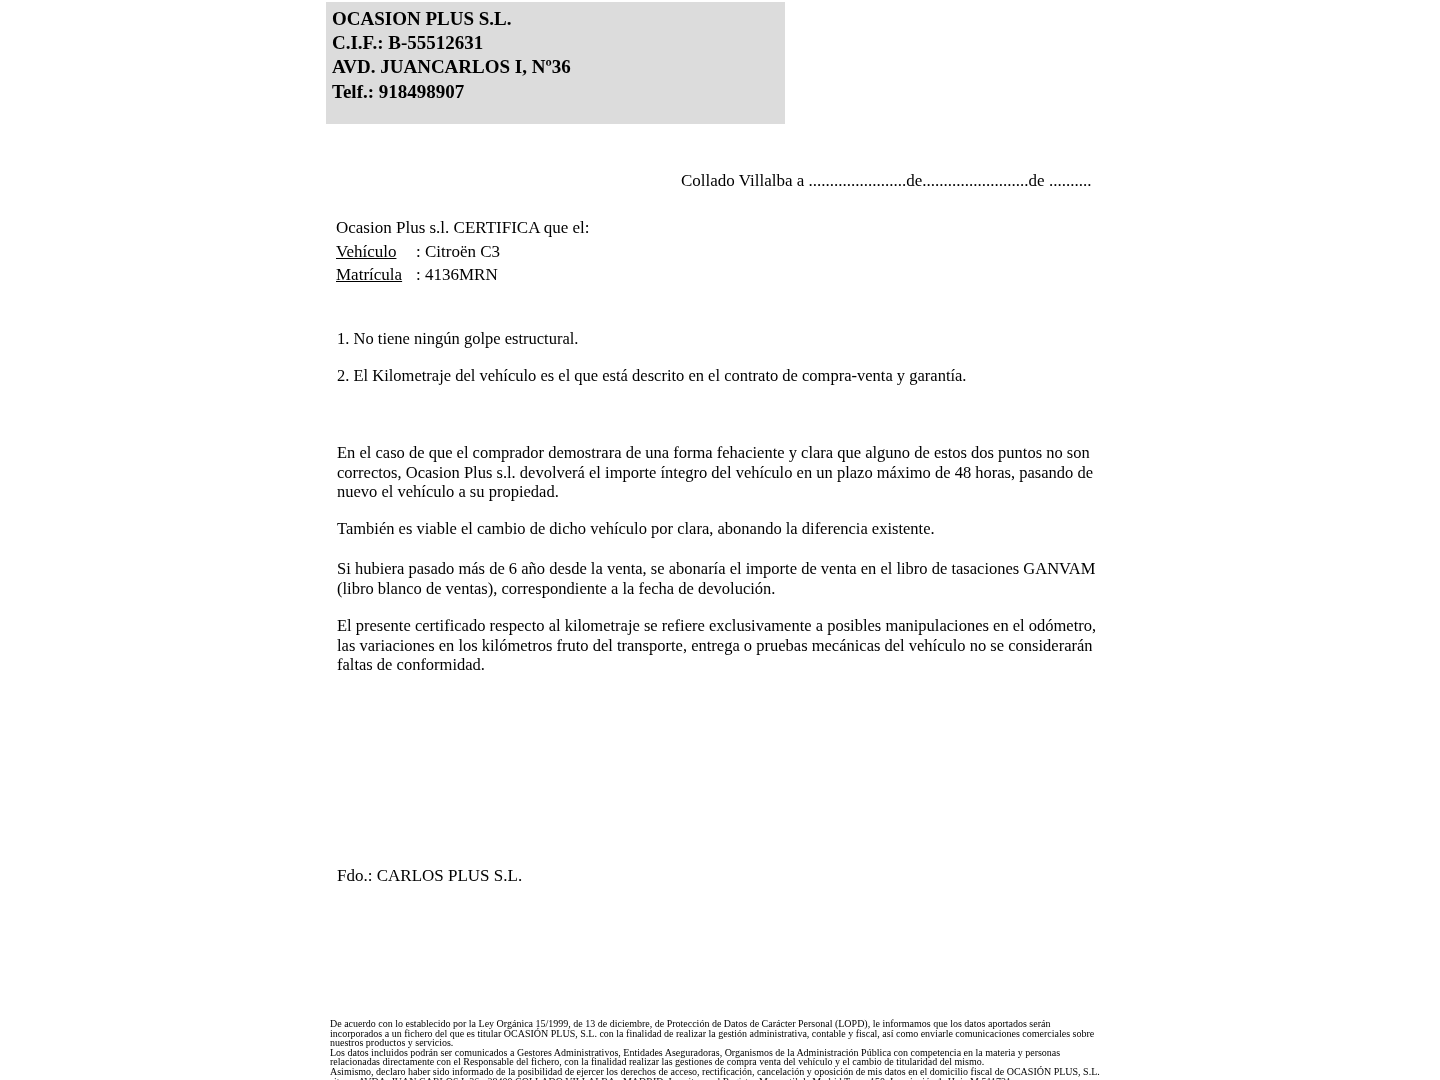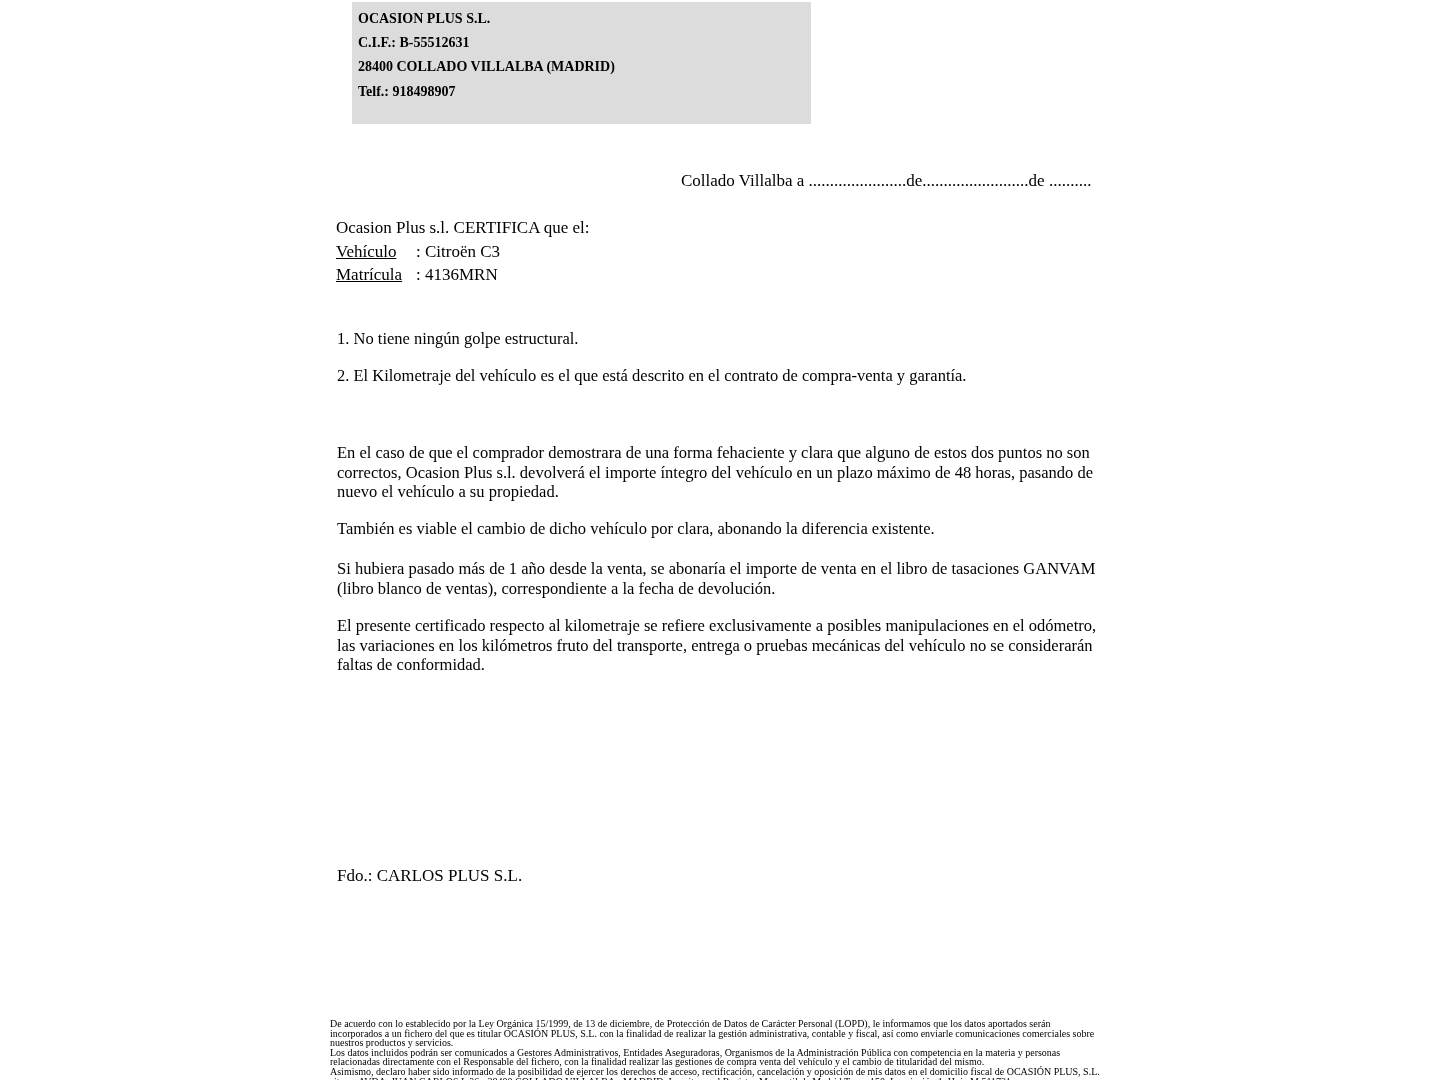--- a/index.html
+++ b/index.html
@@ -10,29 +10,29 @@
   body {
     width: 1440px;
     height: 1080px;
     position: relative;
     font-family: "Liberation Serif", "DejaVu Serif", serif;
     color: #000000;
     overflow: hidden;
   }
   .company-box {
     position: absolute;
-    left: 352px;
+    left: 326px;
     top: 2px;
     width: 459px;
     height: 122px;
     background: #dcdcdc;
     box-sizing: border-box;
     padding: 5px 8px 0 6px;
     font-weight: bold;
-    font-size: 14px;
+    font-size: 19px;
     line-height: 24.2px;
   }
   .date-line {
     position: absolute;
     left: 681px;
     top: 171px;
     font-size: 17px;
     white-space: nowrap;
     text-align: right;
   }
@@ -77,42 +77,42 @@
   .legal p {
     margin: 0;
   }
 </style>
 </head>
 <body>
 
 <header class="company-box">
   <div class="company-line">OCASION PLUS S.L.</div>
   <div class="company-line">C.I.F.: B-55512631</div>
-  <div class="company-line">28400 COLLADO VILLALBA (MADRID)</div>
+  <div class="company-line">AVD. JUANCARLOS I, Nº36</div>
   <div class="company-line">Telf.: 918498907</div>
 </header>
 
 <div class="date-line">Collado Villalba a .......................de.........................de ..........</div>
 
 <div class="certify-block">
   <div>Ocasion Plus s.l. CERTIFICA que el:</div>
   <div class="kv-row">
     <span class="kv-label">Vehículo</span><span class="kv-value">: Citroën C3</span>
   </div>
   <div class="kv-row">
     <span class="kv-label">Matrícula</span><span class="kv-value">: 4136MRN</span>
   </div>
 </div>
 
 <p class="point point-1">1. No tiene ningún golpe estructural.</p>
 <p class="point point-2">2. El Kilometraje del vehículo es el que está descrito en el contrato de compra-venta y garantía.</p>
 
 <p class="para para-1">En el caso de que el comprador demostrara de una forma fehaciente y clara que alguno de estos dos puntos no son correctos, Ocasion Plus s.l. devolverá el importe íntegro del vehículo en un plazo máximo de 48 horas, pasando de nuevo el vehículo a su propiedad.</p>
 <p class="para para-2">También es viable el cambio de dicho vehículo por clara, abonando la diferencia existente.</p>
-<p class="para para-3">Si hubiera pasado más de 1 año desde la venta, se abonaría el importe de venta en el libro de tasaciones GANVAM (libro blanco de ventas), correspondiente a la fecha de devolución.</p>
+<p class="para para-3">Si hubiera pasado más de 6 año desde la venta, se abonaría el importe de venta en el libro de tasaciones GANVAM (libro blanco de ventas), correspondiente a la fecha de devolución.</p>
 <p class="para para-4">El presente certificado respecto al kilometraje se refiere exclusivamente a posibles manipulaciones en el odómetro, las variaciones en los kilómetros fruto del transporte, entrega o pruebas mecánicas del vehículo no se considerarán faltas de conformidad.</p>
 
 <div class="signature">Fdo.: CARLOS PLUS S.L.</div>
 
 <footer class="legal">
   <p>De acuerdo con lo establecido por la Ley Orgánica 15/1999, de 13 de diciembre, de Protección de Datos de Carácter Personal (LOPD), le informamos que los datos aportados serán incorporados a un fichero del que es titular OCASIÓN PLUS, S.L. con la finalidad de realizar la gestión administrativa, contable y fiscal, así como enviarle comunicaciones comerciales sobre nuestros productos y servicios.</p>
   <p>Los datos incluidos podrán ser comunicados a Gestores Administrativos, Entidades Aseguradoras, Organismos de la Administración Pública con competencia en la materia y personas relacionadas directamente con el Responsable del fichero, con la finalidad realizar las gestiones de compra venta del vehículo y el cambio de titularidad del mismo.</p>
   <p>Asimismo, declaro haber sido informado de la posibilidad de ejercer los derechos de acceso, rectificación, cancelación y oposición de mis datos en el domicilio fiscal de OCASIÓN PLUS, S.L. sito en AVDA. JUAN CARLOS I, 36 - 28400 COLLADO VILLALBA - MADRID. Inscrita en el Registro Mercantil de Madrid Tomo:150, Inscripción:1, Hoja:M 511731</p>
 </footer>
 

